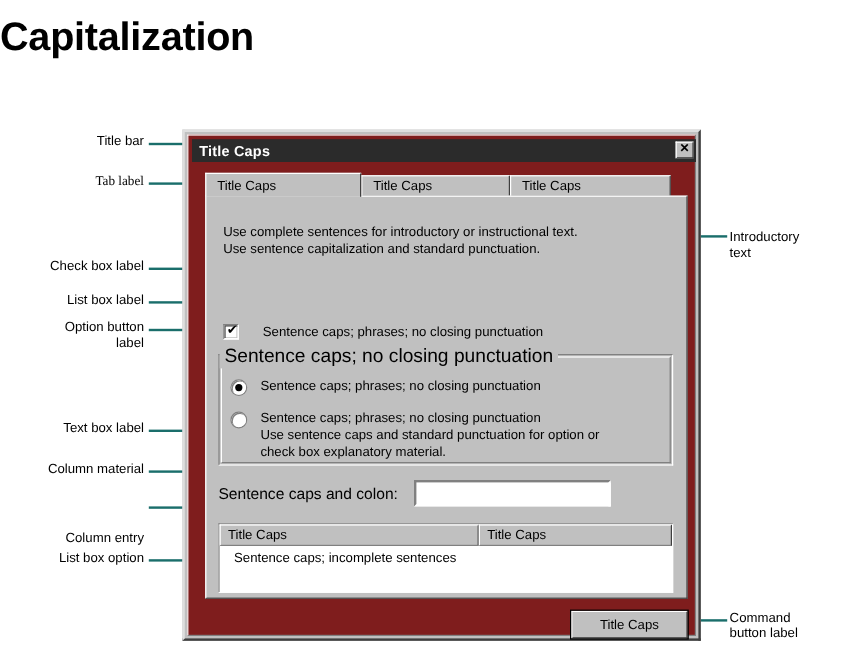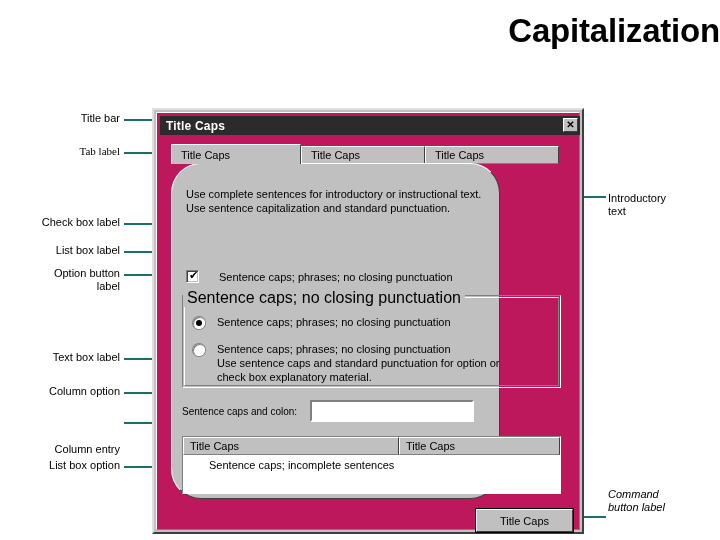--- a/index.html
+++ b/index.html
@@ -15,21 +15,21 @@
     font-family: "Liberation Sans", sans-serif;
     color: #000000;
   }
 
   
   #slide-title {
     position: absolute;
     left: 0;
     top: 12px;
     width: 720px;
-    text-align: right;
+    text-align: left;
     font-size: 33px;
     font-weight: bold;
     letter-spacing: -0.2px;
     color: #000;
   }
 
   
   .callout-label {
     position: absolute;
     font-size: 11px;
@@ -54,21 +54,21 @@
     background: #c0c0c0;
     border-top: 2px solid #dfdfdf;
     border-left: 2px solid #dfdfdf;
     border-right: 2px solid #3f3f3f;
     border-bottom: 2px solid #3f3f3f;
     box-sizing: border-box;
   }
   #dialog-inner {
     position: absolute;
     left: 2px; top: 2px; right: 2px; bottom: 2px;
-    background: #be185d;
+    background: #7f1d1d;
     border-top: 1px solid #ffffff;
     border-left: 1px solid #ffffff;
     border-right: 1px solid #808080;
     border-bottom: 1px solid #808080;
     box-sizing: border-box;
   }
 
   
   #title-bar {
     position: absolute;
@@ -144,29 +144,28 @@
   }
   #tab0 { left: 0px;   width: 130px; }
   #tab1 { left: 130px; width: 124px; }
   #tab2 { left: 254px; width: 134px; }
 
   
   #tab-page {
     position: absolute;
     left: 14px;
     top: 50px;
-    width: 329px;
+    width: 402px;
     height: 336px;
     background: #c0c0c0;
     border-top: 1px solid #ffffff;
     border-left: 1px solid #ffffff;
     border-right: 1px solid #3f3f3f;
     border-bottom: 1px solid #3f3f3f;
     box-sizing: border-box;
-    border-radius: 30px;
   }
 
   #intro-text {
     position: absolute;
     left: 14px;
     top: 23px;
     font-size: 11px;
     line-height: 14px;
     white-space: pre-line;
   }
@@ -274,21 +273,21 @@
   }
 
   
   #textbox-row {
     position: absolute;
     left: 10px;
     top: 236px;
     display: flex;
     align-items: center;
   }
-  #textbox-label { font-size: 10px; }
+  #textbox-label { font-size: 13px; }
   #text-input {
     width: 164px;
     height: 22px;
     margin-left: 13px;
     background: #ffffff;
     border-top: 2px solid #808080;
     border-left: 2px solid #808080;
     border-right: 2px solid #ffffff;
     border-bottom: 2px solid #ffffff;
     box-sizing: border-box;
@@ -331,21 +330,20 @@
   #col-0 { width: 216px; }
   #col-1 { width: 161px; }
   #list-row {
     display: flex;
     padding-top: 4px;
   }
   .list-cell {
     font-size: 11px;
     padding-left: 12px;
     box-sizing: border-box;
-    margin-left: 14px;
   }
   #cell-0 { width: 216px; }
   #cell-1 { width: 161px; }
 
   
   #combo-box {
     position: absolute;
     left: 10px;
     top: 344px;
     width: 379px;
@@ -426,35 +424,35 @@
 <div class="callout-label right-align" style="left:18px; top:244px; width:102px;">List box label</div>
 <div class="callout-line" style="left:124px; top:251px; width:51px;"></div>
 
 <div class="callout-label right-align" style="left:18px; top:267px; width:102px;">Option button
 label</div>
 <div class="callout-line" style="left:124px; top:274px; width:62px;"></div>
 
 <div class="callout-label right-align" style="left:20px; top:351px; width:100px;">Text box label</div>
 <div class="callout-line" style="left:124px; top:358px; width:57px;"></div>
 
-<div class="callout-label right-align" style="left:14px; top:385px; width:106px;">Column option</div>
+<div class="callout-label right-align" style="left:14px; top:385px; width:106px;">Column material</div>
 <div class="callout-line" style="left:124px; top:392px; width:56px;"></div>
 
 <div class="callout-label right-align" style="left:28px; top:415px; width:92px;margin-top:28px;">Column entry</div>
 <div class="callout-line" style="left:124px; top:422px; width:56px;"></div>
 
 <div class="callout-label right-align" style="left:22px; top:459px; width:98px;">List box option</div>
 <div class="callout-line" style="left:124px; top:466px; width:56px;"></div>
 
 <div class="callout-line" style="left:494px; top:196px; width:112px;"></div>
 <div class="callout-label" style="left:608px; top:192px; width:100px;">Introductory
 text</div>
 
 <div class="callout-line" style="left:564px; top:516px; width:42px;"></div>
-<div class="callout-label" style="left:608px; top:488px; width:100px;font-style:italic;">Command
+<div class="callout-label" style="left:608px; top:509px; width:100px;">Command
 button label</div>
 
 <div id="dialog">
   <div id="dialog-inner">
 
     <div id="title-bar">
       <span id="title-bar-text">Title Caps</span>
       <div id="close-button">✕</div>
     </div>
 

